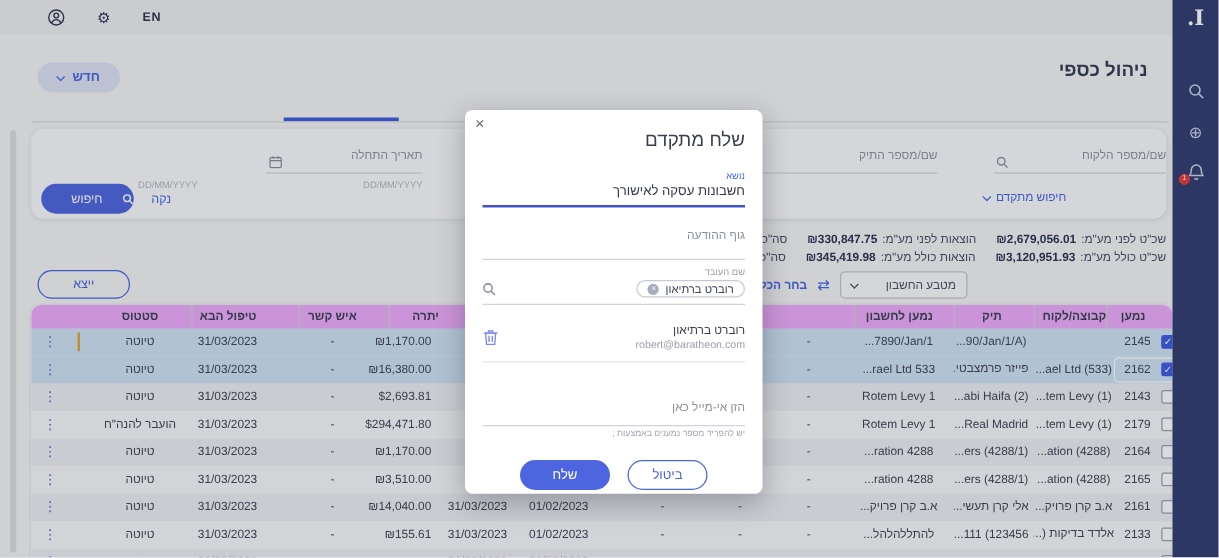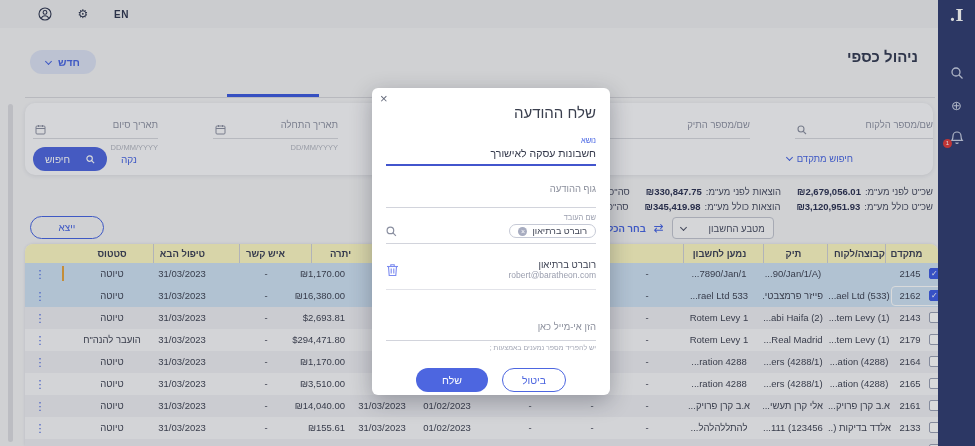--- a/index.html
+++ b/index.html
@@ -41,39 +41,39 @@
   .field { position:absolute; top:10px; height:26px; border-bottom:1px solid #d6d8de; }
   .field .f-label { position:absolute; right:0; top:6px; font-size:9.5px; color:#8e92a3; }
   .field .f-icon { position:absolute; left:2px; bottom:3px; }
   .f-hint { position:absolute; font-size:7.5px; color:#b2b5c0; direction:ltr; }
   .f-client { left:770px; width:138px; }
   .f-file { left:585px; width:140px; }
   .f-start { left:188px; width:125px; }
   .f-end { left:8px; width:125px; }
   .adv-link { position:absolute; top:50px; right:80px; font-size:9.5px; color:#4664e4; display:flex; align-items:center; gap:5px; cursor:pointer; }
   .clear-link { position:absolute; top:51px; left:96px; font-size:10px; color:#4664e4; cursor:pointer; }
-  .search-btn { position:absolute; left:8px; top:44px; height:24px; width:74px; border:none; border-radius:12px; background:#4d66e0; color:#fff; font-size:10px; display:flex; align-items:center; justify-content:center; gap:16px; cursor:pointer; font-family:inherit; }
+  .search-btn { position:absolute; left:8px; top:44px; height:24px; width:74px; border:none; border-radius:12px; background:#4d66e0; color:#fff; font-size:10px; display:flex; align-items:center; gap:16px; cursor:pointer; font-family:inherit; }
 
   
   .summary { position:absolute; top:184px; right:42px; text-align:right; }
   .sum-line { display:flex; direction:rtl; justify-content:flex-start; gap:16px; height:15px; align-items:center; }
   .stat { display:flex; gap:4px; align-items:center; white-space:nowrap; }
   .s-label { font-size:9.5px; color:#474c61; }
   .s-value { font-size:9.5px; font-weight:bold; color:#2b3152; direction:ltr; display:inline-block; }
 
   
   .export-btn { position:absolute; left:30px; top:216px; width:74px; height:23px; border:1px solid #4664e4; border-radius:12px; background:transparent; color:#4664e4; font-size:10px; cursor:pointer; font-family:inherit; }
   .selgroup { position:absolute; left:608px; top:217px; height:22px; display:flex; align-items:center; gap:8px; direction:ltr; }
   .selectall { font-size:9.5px; font-weight:bold; color:#4664e4; cursor:pointer; }
   .transfer-ic { color:#4664e4; font-size:12px; cursor:pointer; }
   .currency-dd { width:102px; height:22px; border:1px solid #c3c6d0; border-radius:4px; display:flex; align-items:center; direction:rtl; padding:0 8px; color:#4a4f63; font-size:9.5px; justify-content:space-between; cursor:pointer; background:#fafafc; }
 
   
   .table { position:absolute; left:25px; top:244px; width:913px; height:202px; background:#fff; border-radius:8px 8px 0 0; overflow:hidden; box-shadow:0 0 3px rgba(40,45,70,.12); }
-  .thead { position:relative; height:19px; background:#fef9c3; }
+  .thead { position:relative; height:19px; background:#f0abfc; }
   .th { position:absolute; top:0; height:19px; line-height:19px; font-size:9.5px; font-weight:bold; color:#3a3f55; text-align:center; white-space:nowrap; overflow:hidden; }
   .sep { border-left:1px solid #cfd0d6; }
   .row { position:relative; height:22px; background:#f8f8fa; cursor:pointer; }
   .row:nth-child(odd) { background:#efeff3; }
   .row.selected { background:#cfe3f5; }
   .cell { position:absolute; top:0; height:22px; line-height:22px; font-size:9.5px; color:#3f4354; text-align:center; white-space:nowrap; overflow:hidden; }
   .c-kebab { left:8px; width:14px; color:#4664e4; font-size:11px; cursor:pointer; }
   .c-status { left:56px; width:62px; } .th.c-status{left:56px;width:62px;}
   .c-next { left:128px; width:58px; } .th.c-next{left:128px;width:58px;}
   .c-contact { left:224px; width:26px;padding-left:8px; } .th.c-contact{left:214px;width:46px;}
@@ -198,31 +198,20 @@
       <span class="f-label">תאריך התחלה</span>
       <span class="f-icon">
         <svg width="11" height="11" viewBox="0 0 11 11" fill="none" stroke="#8a8fa0" stroke-width="1">
             <rect x="1" y="2" width="9" height="8" rx="1"></rect>
             <line x1="1" y1="4.5" x2="10" y2="4.5"></line>
             <line x1="3.5" y1="1" x2="3.5" y2="3"></line>
             <line x1="7.5" y1="1" x2="7.5" y2="3"></line>
           </svg>
       </span>
     </div>
-    <div class="field f-end">
-      <span class="f-label">תאריך סיום</span>
-      <span class="f-icon">
-        <svg width="11" height="11" viewBox="0 0 11 11" fill="none" stroke="#8a8fa0" stroke-width="1">
-            <rect x="1" y="2" width="9" height="8" rx="1"></rect>
-            <line x1="1" y1="4.5" x2="10" y2="4.5"></line>
-            <line x1="3.5" y1="1" x2="3.5" y2="3"></line>
-            <line x1="7.5" y1="1" x2="7.5" y2="3"></line>
-          </svg>
-      </span>
-    </div>
     <span class="f-hint" style="top:40px; left:196px; width:117px; text-align:right;">DD/MM/YYYY</span>
     <span class="f-hint" style="top:40px; left:16px; width:117px; text-align:right;">DD/MM/YYYY</span>
     <span class="adv-link">
       <span>חיפוש מתקדם</span>
       <span class="chev"></span>
     </span>
     <span class="clear-link">נקה</span>
     <button class="search-btn">
       <svg width="9" height="9" viewBox="0 0 10 10" fill="none" stroke="#ffffff" stroke-width="1.3">
           <circle cx="4" cy="4" r="3"></circle>
@@ -278,21 +267,21 @@
   <div class="table">
     <div class="thead">
       <span class="th c-status">סטטוס</span>
       <span class="th c-next sep">טיפול הבא</span>
       <span class="th c-contact sep">איש קשר</span>
       <span class="th c-balance sep">יתרה</span>
       <span class="th c-desc sep">תיאור</span>
       <span class="th c-recip sep">נמען לחשבון</span>
       <span class="th c-file sep">תיק</span>
       <span class="th c-client sep">קבוצה/לקוח</span>
-      <span class="th c-num sep">מתקדם</span>
+      <span class="th c-num sep">נמען</span>
     </div>
     <div class="tbody">
 
     <div class="row selected checked mark">
           <span class="cell c-kebab">⋮</span>
           <span class="cell c-status">טיוטה</span>
           <span class="cell c-next">31/03/2023</span>
           <span class="cell c-contact">-</span>
           <span class="cell c-balance">₪1,170.00</span>
           <span class="cell c-dateb"></span>
@@ -442,21 +431,21 @@
           <span class="cell c-num"></span>
           <span class="checkbox"></span>
         </div>
       </div>
   </div>
 
   <div class="overlay"></div>
 
   <div class="modal">
     <span class="m-close">×</span>
-    <div class="m-title">שלח ההודעה</div>
+    <div class="m-title">שלח מתקדם</div>
     <div class="m-sublabel">נושא</div>
     <div class="m-subject">חשבונות עסקה לאישורך</div>
     <div class="m-bodylabel">גוף ההודעה</div>
     <div class="m-emplabel">שם העובד</div>
     <div class="m-chiprow">
       <span class="chip">
         <span>רוברט ברתיאון</span>
         <span class="chip-x">×</span>
       </span>
       <span>

